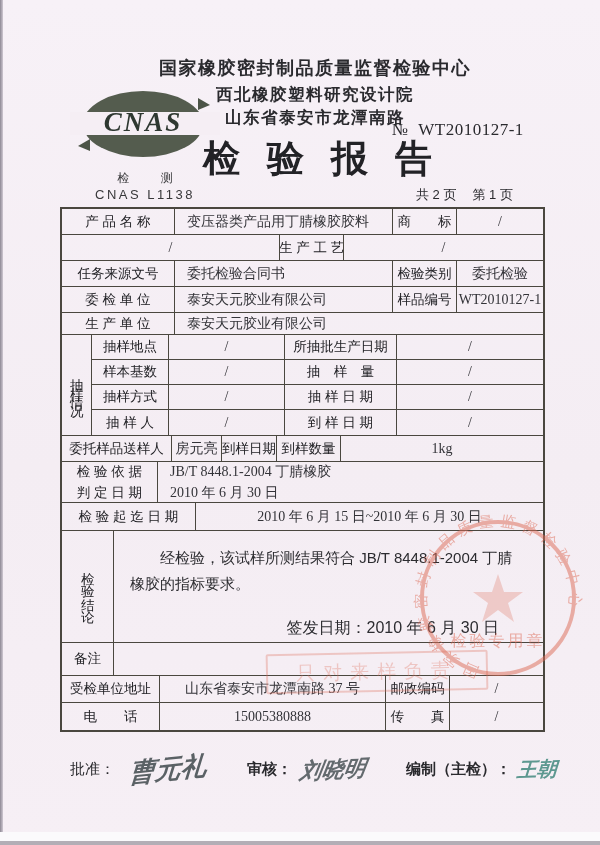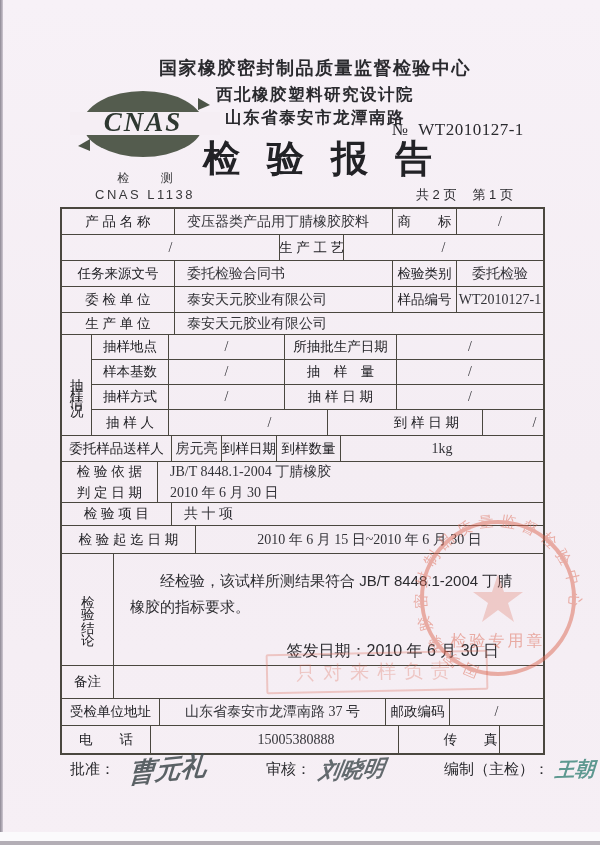--- a/index.html
+++ b/index.html
@@ -37,21 +37,21 @@
   
   .logo{position:absolute;left:70px;top:86px;width:150px;text-align:center;}
   .logo-cap-cn{font-family:var(--hei);font-size:12px;letter-spacing:14px;color:#3a3a3c;
        margin-top:2px;padding-left:14px;}
   .logo-cap-en{font-family:var(--hei);font-size:13px;letter-spacing:2.5px;color:#38383a;}
 
   
   .tbl{position:absolute;left:60px;top:207px;width:485px;border:2px solid var(--line);
        box-sizing:border-box;background:transparent;}
   .trow{display:flex;border-bottom:1.6px solid var(--line);box-sizing:border-box;}
-  .tbl > .trow:last-child, .sectionB .trow:last-child{border-bottom:none;gap:43px;}
+  .tbl > .trow:last-child, .sectionB .trow:last-child{border-bottom:none;}
   .sectionB{display:flex;border-bottom:1.6px solid var(--line);}
   .b-rows{flex:1;display:flex;flex-direction:column;}
   .cell{display:flex;align-items:center;justify-content:center;box-sizing:border-box;
        border-right:1.6px solid var(--line);overflow:hidden;white-space:nowrap;}
   .cell:last-child{border-right:none;}
   .lbl{font-family:var(--hei);font-size:13.5px;color:#222226;}
   .val{font-family:var(--song);font-size:14px;color:#333338;}
   .left{justify-content:flex-start;padding-left:12px;}
   .vtext{writing-mode:vertical-rl;text-orientation:upright;letter-spacing:9px;
        font-size:13.5px;line-height:1;}
@@ -79,21 +79,21 @@
   .sig-row{position:absolute;left:70px;top:752px;width:500px;display:flex;
        align-items:center;font-family:var(--hei);font-size:15px;color:#2a2a2e;
        white-space:nowrap;}
   .sig{font-family:var(--song);font-style:italic;font-weight:bold;}
   .sig1{font-size:26px;color:#454e52;transform:rotate(-6deg) skewX(-10deg);
        margin:0 6px 0 14px;opacity:.88;}
   .sig2{font-size:22px;color:#4a5357;transform:rotate(-3deg) skewX(-12deg);
        margin:0 6px 0 8px;opacity:.85;}
   .sig3{font-size:20px;color:#4d8f86;transform:rotate(-2deg) skewX(-6deg);
        margin-left:6px;opacity:.9;}
-  .gap40{margin-left:53px;}
+  .gap40{margin-left:34px;font-weight:bold;}
 </style>
 </head>
 <body>
 
 <div class="page">
 
   <div class="org org1">国家橡胶密封制品质量监督检验中心</div>
   <div class="org org2">西北橡胶塑料研究设计院</div>
   <div class="org org3">山东省泰安市龙潭南路</div>
 
@@ -191,24 +191,20 @@
       <div class="cell lbl twolines centered" style="width:96px">
         <div>检 验 依 据</div>
         <div>判 定 日 期</div>
       </div>
       <div class="cell val twolines" style="flex:1;padding-left:12px">
         <div>JB/T 8448.1-2004 丁腈橡胶</div>
         <div>2010 年 6 月 30 日</div>
       </div>
     </div>
 
-    <div class="trow" style="height:23px">
-      <div class="cell lbl" style="width:110px">检 验 项 目</div>
-      <div class="cell val left" style="flex:1">共 十 项</div>
-    </div>
 
     <div class="trow" style="height:28px">
       <div class="cell lbl" style="width:134px">检 验 起 迄 日 期</div>
       <div class="cell val" style="flex:1">2010 年 6 月 15 日~2010 年 6 月 30 日</div>
     </div>
 
     <div class="trow" style="height:112px">
       <div class="cell lbl vtext" style="width:52px;letter-spacing:13px">检验结论</div>
       <div class="cell concl-body" style="flex:1">
         <div class="concl-text">经检验，该试样所测结果符合 JB/T 8448.1-2004 丁腈橡胶的指标要求。</div>

